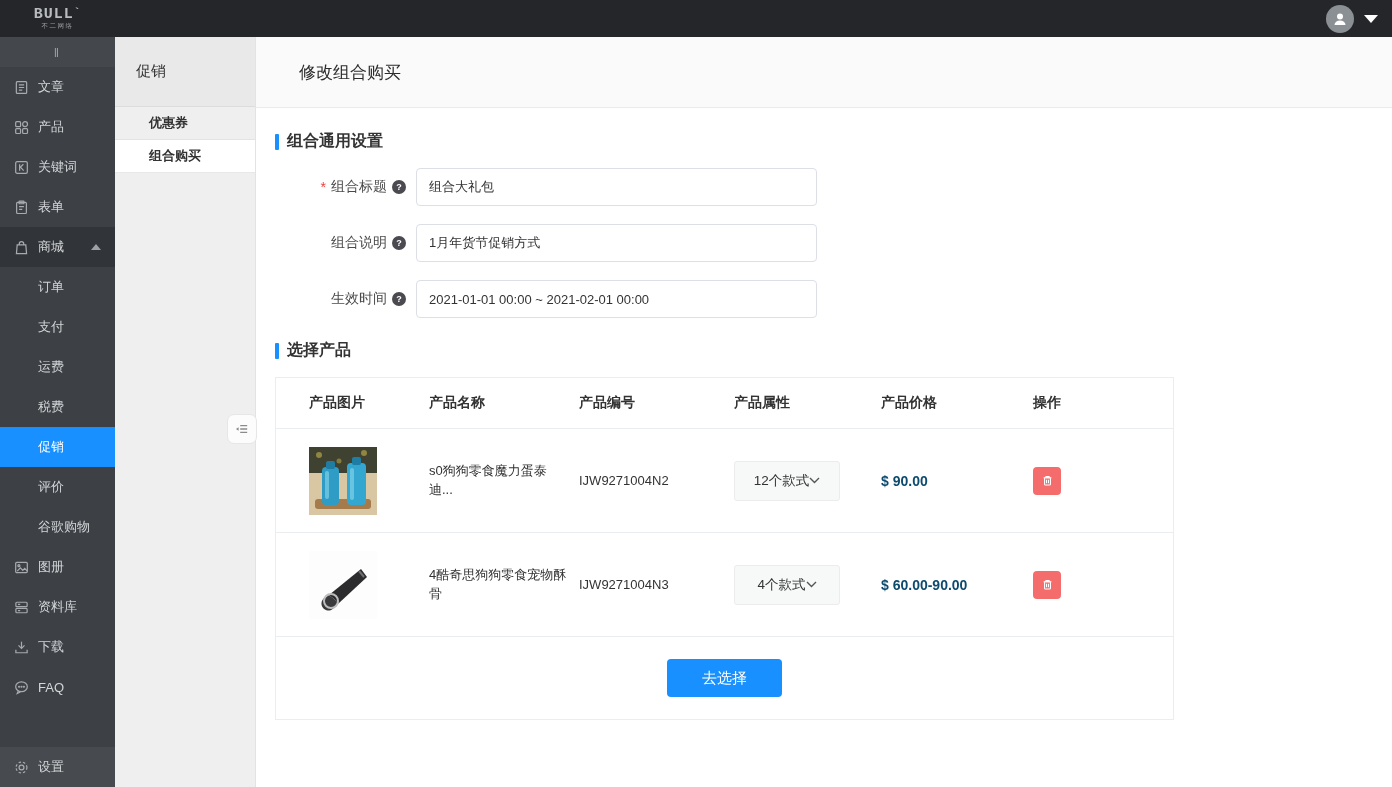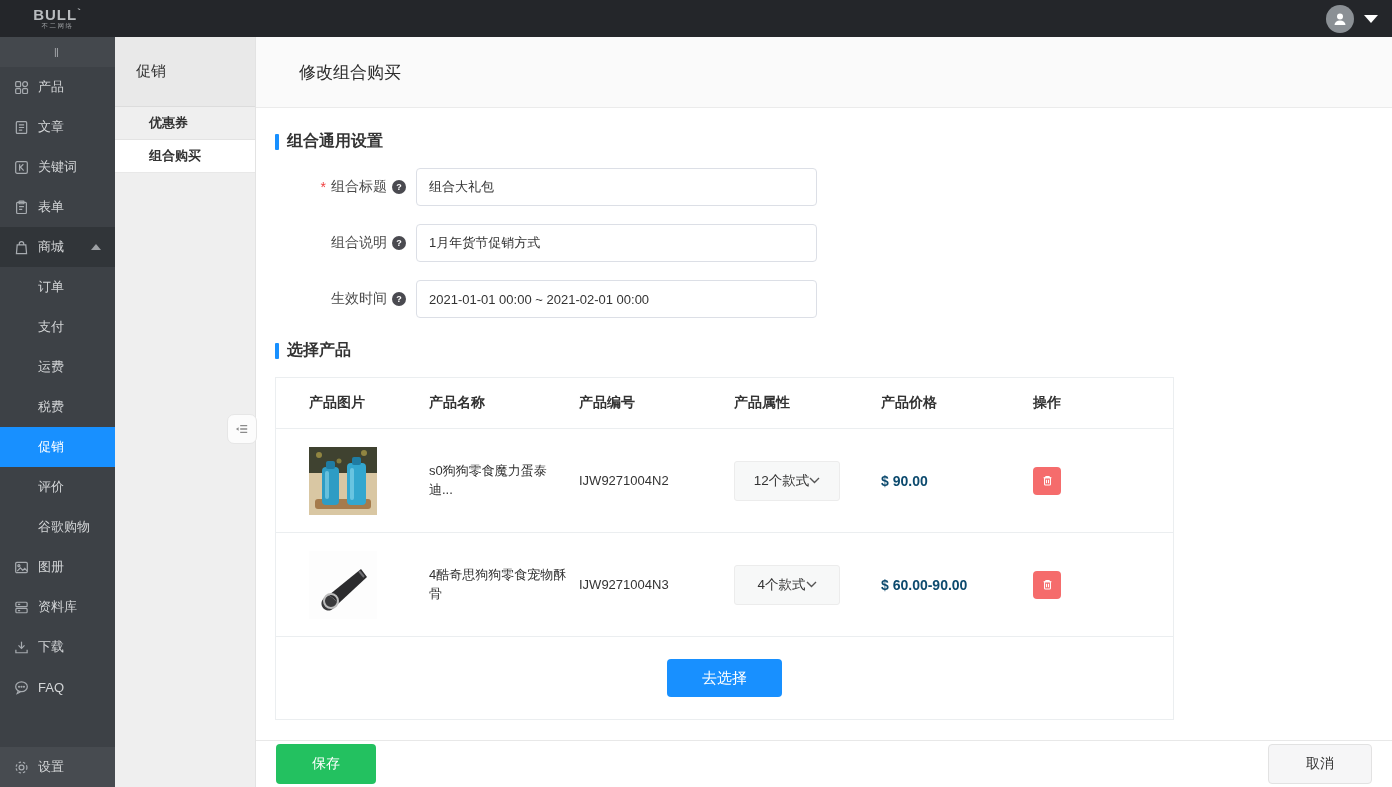--- a/index.html
+++ b/index.html
@@ -1,21 +1,21 @@
 <!DOCTYPE html>
 <html><head>
 <meta charset="utf-8">
 <style>
   * { margin:0; padding:0; box-sizing:border-box; }
   html,body { width:1392px; height:787px; overflow:hidden; font-family:"Liberation Sans", sans-serif; background:#fff; }
 
   
   .topbar { position:absolute; top:0; left:0; right:0; height:37px; background:#24262a; display:flex; align-items:center; justify-content:space-between; z-index:30; }
   .logo { width:115px; display:flex; flex-direction:column; align-items:center; justify-content:center; line-height:1; cursor:pointer; }
-  .logo-main { color:#b9bcbf; font-weight:bold; font-size:15px; letter-spacing:1px; }
+  .logo-main { color:#b9bcbf; font-weight:bold; font-size:15px; letter-spacing:1px;font-family:Liberation Mono, monospace; }
   .logo-accent { font-size:11px; vertical-align:top; }
   .logo-sub { color:#9a9da0; font-size:6.5px; letter-spacing:1.5px; margin-top:1px; }
   .topbar-right { display:flex; align-items:center; gap:10px; margin-right:14px; }
   .avatar { width:28px; height:28px; border-radius:50%; background:#8b9095; display:flex; align-items:center; justify-content:center; cursor:pointer; }
   .caret-down { width:0; height:0; border-left:7px solid transparent; border-right:7px solid transparent; border-top:8px solid #fff; cursor:pointer; }
 
   
   .sidebar { position:absolute; top:37px; left:0; width:115px; bottom:0; background:#3d4146; z-index:20; }
   .collapse-handle { height:30px; display:flex; align-items:center; justify-content:center; color:#9a9da1; font-size:13px; letter-spacing:2px; cursor:pointer; background:#44484d; }
   .nav-item { height:40px; display:flex; align-items:center; padding-left:14px; gap:9px; color:#d3d5d7; font-size:13px; cursor:pointer; position:relative; }
@@ -89,37 +89,37 @@
     <div class="caret-down"></div>
   </div>
 </div>
 
 <div class="sidebar">
   <div class="collapse-handle">‖</div>
 
   <div class="nav-item">
     <span class="ic">
       <svg width="15" height="15" viewBox="0 0 16 16" fill="none" stroke="currentColor" stroke-width="1.3">
+          <rect x="2.5" y="1.8" width="11" height="12.4" rx="1"></rect>
+          <path d="M5.2 5.2h5.6M5.2 8h5.6M5.2 10.8h3.6"></path>
+        </svg>
+    </span>
+    <span>文章</span>
+  </div>
+
+  <div class="nav-item">
+    <span class="ic">
+      <svg width="15" height="15" viewBox="0 0 16 16" fill="none" stroke="currentColor" stroke-width="1.3">
           <rect x="1.8" y="1.8" width="5.2" height="5.2" rx="1"></rect>
           <rect x="9.2" y="1.8" width="5.2" height="5.2" rx="2.6"></rect>
           <rect x="1.8" y="9.2" width="5.2" height="5.2" rx="1"></rect>
           <rect x="9.2" y="9.2" width="5.2" height="5.2" rx="1"></rect>
         </svg>
     </span>
     <span>产品</span>
-  </div>
-
-  <div class="nav-item">
-    <span class="ic">
-      <svg width="15" height="15" viewBox="0 0 16 16" fill="none" stroke="currentColor" stroke-width="1.3">
-          <rect x="2.5" y="1.8" width="11" height="12.4" rx="1"></rect>
-          <path d="M5.2 5.2h5.6M5.2 8h5.6M5.2 10.8h3.6"></path>
-        </svg>
-    </span>
-    <span>文章</span>
   </div>
 
   <div class="nav-item">
     <span class="ic">
       <svg width="15" height="15" viewBox="0 0 16 16" fill="none" stroke="currentColor" stroke-width="1.3">
           <rect x="1.8" y="1.8" width="12.4" height="12.4" rx="1.5"></rect>
           <path d="M6 4.6v6.8M6 8.4l4-3.8M6.9 7.6l3.4 3.8"></path>
         </svg>
     </span>
     <span>关键词</span>
@@ -376,17 +376,13 @@
         </div>
       </div>
 
       <div class="trow foot">
         <button class="choose-btn">去选择</button>
       </div>
     </div>
 
   </div>
 
-  <div class="footer-bar">
-    <button class="save-btn">保存</button>
-    <button class="cancel-btn">取消</button>
-  </div>
 </div>
 
 </body></html>

